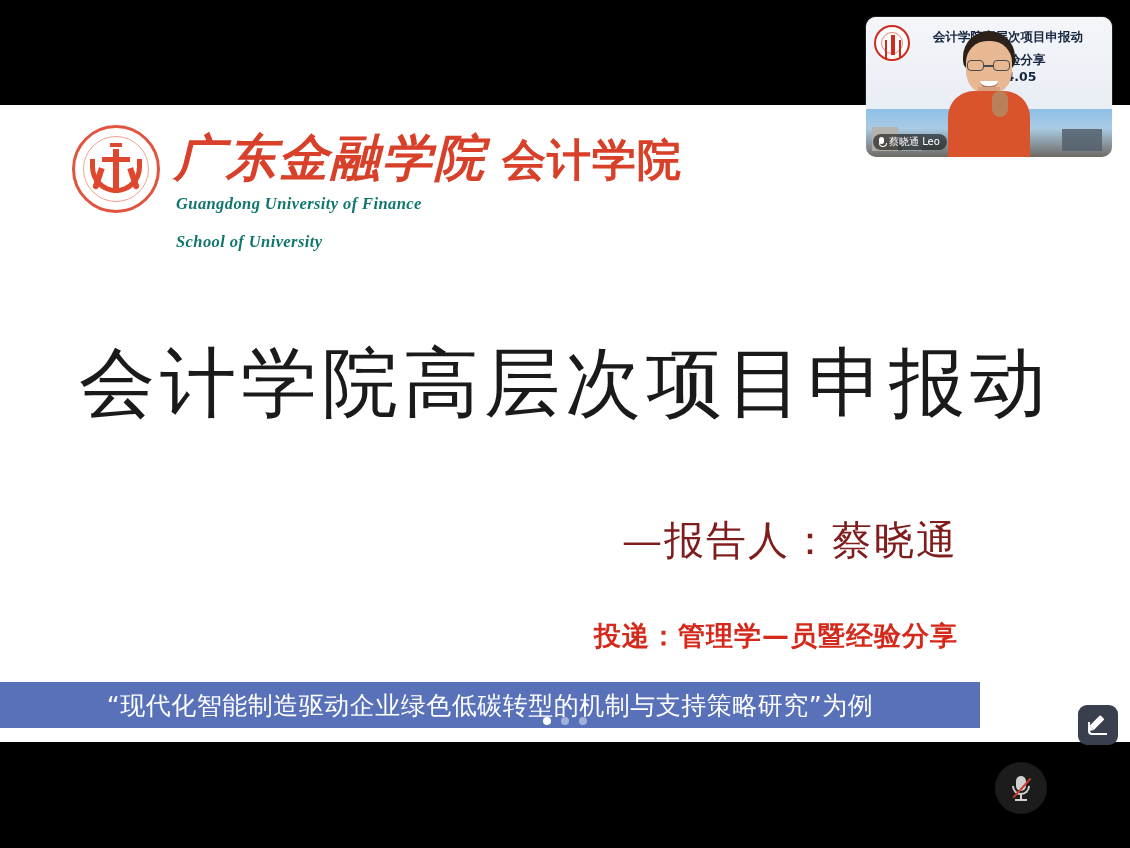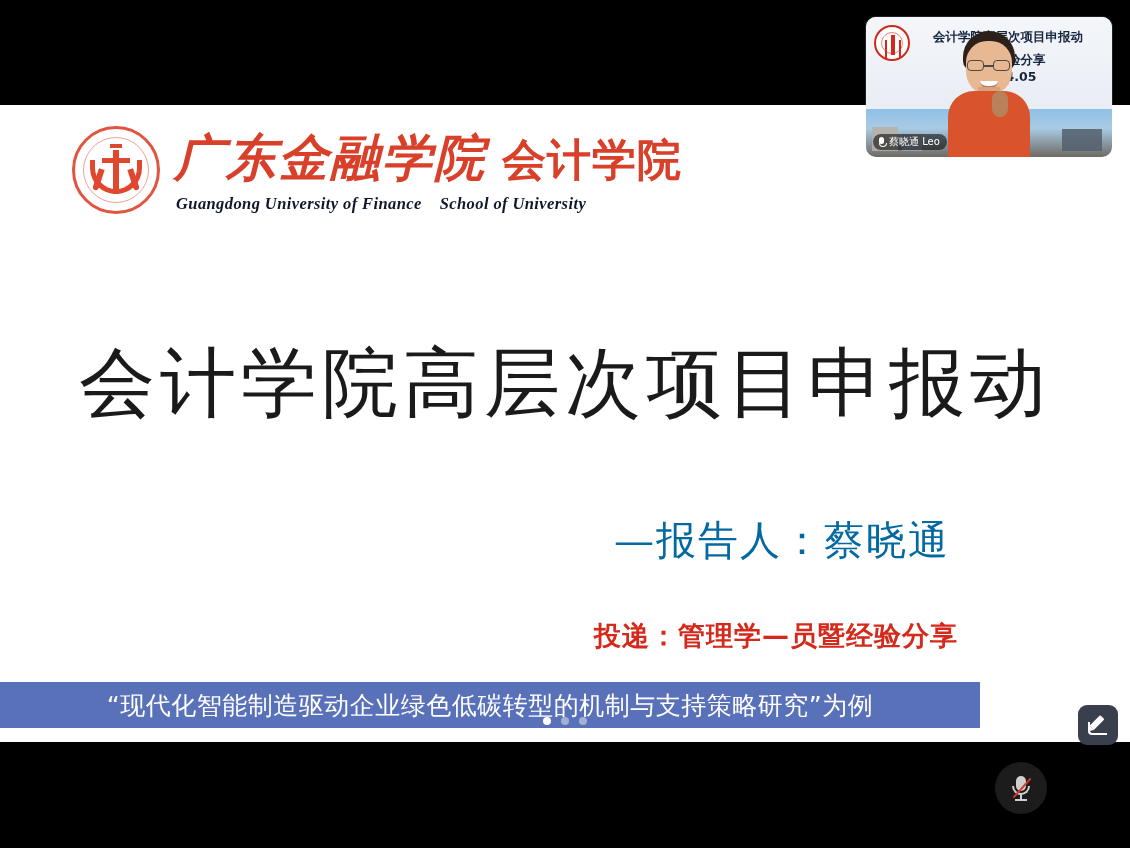--- a/index.html
+++ b/index.html
@@ -10,21 +10,21 @@
 
   
   .slide {
     position:absolute; left:0; top:105px; width:1130px; height:637px;
     background:#ffffff; overflow:hidden;
   }
 
   
   .logo-block {
     position:absolute; left:72px; top:20px;
-    display:flex; align-items:flex-end; gap:14px;
+    display:flex; align-items:flex-start; gap:14px;
   }
   .emblem {
     width:88px; height:88px; border-radius:50%;
     border:3px solid #e2543f;
     position:relative; background:#fff;
     display:flex; align-items:center; justify-content:center;
   }
   .emblem::before{
     content:""; position:absolute; left:8px; top:8px; right:8px; bottom:8px;
     border-radius:50%; border:1px solid #eda392;
@@ -56,37 +56,37 @@
     letter-spacing:2px; color:#d8402a;
   }
   .logo-cn-sub {
     font-family:"DejaVu Sans", sans-serif;
     font-size:44px; font-weight:700; color:#d8402a; letter-spacing:1px;
   }
   .logo-en {
     display:flex; gap:18px; margin-top:2px; padding-left:2px;
     font-family:"Liberation Serif", serif;
     font-size:16.5px; font-weight:700; font-style:italic;
-    color:#0f172a; letter-spacing:0.4px; white-space:nowrap;
+    color:#0f766e; letter-spacing:0.4px; white-space:nowrap;flex-direction:column;
   }
 
   
   .slide-title {
     position:absolute; left:0; top:228px; width:1130px;
     text-align:center;
     font-family:"DejaVu Serif", serif;
     font-size:76px; font-weight:400; color:#1a1a1a;
     letter-spacing:5px; white-space:nowrap;
   }
 
   
   .presenter {
-    position:absolute; right:180px; top:408px;
+    position:absolute; right:172px; top:408px;
     font-family:"DejaVu Serif", serif;
-    font-size:40px; color:#0369a1; letter-spacing:2px; white-space:nowrap;
+    font-size:40px; color:#7f1d1d; letter-spacing:2px; white-space:nowrap;
   }
 
   
   .submission {
     position:absolute; right:172px; top:513px;
     font-family:"DejaVu Serif", serif;
     font-size:27px; font-weight:700; color:#d5291c;
     letter-spacing:1px; white-space:nowrap;
   }
 

